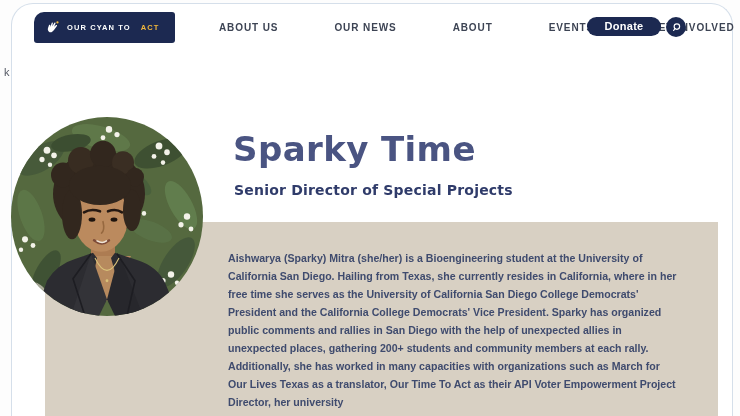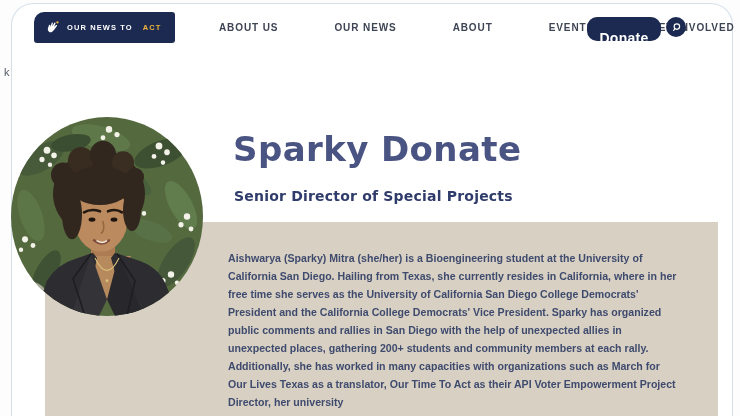--- a/index.html
+++ b/index.html
@@ -41,22 +41,22 @@
     display:flex;align-items:center;gap:14px;
   }
   .navlinks a{
     font-size:10px;font-weight:bold;letter-spacing:0.9px;color:#3d4454;
     text-decoration:none;white-space:nowrap;cursor:pointer;margin-left:42px;
   }
 
   .donate{
     position:absolute;left:587px;top:17px;width:74px;height:19px;
     background:#1c2951;border:none;border-radius:10px;color:#ffffff;
-    font-size:14px;font-weight:bold;font-family:"Liberation Sans",sans-serif;
-    letter-spacing:0.3px;cursor:pointer;line-height:19px;padding:12px;
+    font-size:11px;font-weight:bold;font-family:"Liberation Sans",sans-serif;
+    letter-spacing:0.3px;cursor:pointer;line-height:19px;padding:0;
   }
   .search{
     position:absolute;left:666px;top:17px;width:20px;height:20px;
     background:#1c2951;border:none;border-radius:50%;cursor:pointer;
     display:flex;align-items:center;justify-content:center;padding:0;
   }
 
   
   .beige{
     position:absolute;left:45px;top:222px;width:673px;height:194px;
@@ -67,21 +67,21 @@
     border-radius:50%;overflow:hidden;
   }
   .photo svg{display:block;width:100%;height:100%;}
 
   .profile-name{
     position:absolute;left:233px;top:129px;margin:0;
     font-size:34px;font-weight:bold;letter-spacing:0.4px;color:#4a5482;
     font-family:"DejaVu Sans","Liberation Sans",sans-serif;
   }
   .profile-role{
-    position:absolute;left:234px;top:188px;margin:0;
+    position:absolute;left:234px;top:182px;margin:0;
     font-size:14px;font-weight:bold;letter-spacing:0.2px;color:#2f3b6a;
     font-family:"DejaVu Sans","Liberation Sans",sans-serif;
   }
   .bio{
     position:absolute;left:228px;top:249px;width:452px;margin:0;
     font-size:10.6px;font-weight:bold;line-height:18px;color:#3f4b6e;
     letter-spacing:0px;
   }
 </style>
 </head>
@@ -93,21 +93,21 @@
 
   <div class="card"></div>
 
   <a class="logo">
     <span class="fist">
       <svg viewBox="0 0 20 20" width="15" height="15">
         <path fill="#ffffff" d="M6.2 16.4c-1.8-1.1-2.9-3.2-2.3-5.4l1.5-4.2c.3-.9 1.6-.7 1.6.2v2.2l2-5.3c.3-.9 1.7-.6 1.5.3l-.8 4.1 2.9-4.5c.5-.8 1.8-.2 1.4.7l-1.9 4.6 2.7-2.3c.7-.6 1.6.4 1.1 1.1l-3.4 4.7c-1.1 1.5-2.2 2.8-3.9 3.7z"></path>
         <circle cx="16.6" cy="3.2" r="1.5" fill="#f2b73b"></circle>
       </svg>
     </span>
-    <span class="logo-text"><span>OUR NEWS TO</span><span class="act">ACT</span></span>
+    <span class="logo-text"><span>OUR CYAN TO</span><span class="act">ACT</span></span>
   </a>
 
   <nav class="navlinks">
     <a>ABOUT US</a>
     <a>OUR NEWS</a>
     <a>ABOUT</a>
     <a>EVENTS</a>
     <a>GET INVOLVED</a>
     <a>SHOP</a>
     <a>WORK</a>
@@ -204,17 +204,17 @@
       <path d="M132 192 L108 132 L96 176 L104 192 Z" fill="#27272c"></path>
 
       <path d="M80 132 L62 156 L74 192" stroke="#1d1d22" stroke-width="1.6" fill="none"></path>
       <path d="M106 132 L124 158 L116 192" stroke="#1d1d22" stroke-width="1.6" fill="none"></path>
 
       <path d="M84 136 Q96 160 108 136" stroke="#d9c27a" stroke-width="1.1" fill="none"></path>
       <circle cx="96" cy="158" r="1.4" fill="#d9c27a"></circle>
     </svg>
   </div>
 
-  <h1 class="profile-name">Sparky Donate</h1>
+  <h1 class="profile-name">Sparky Time</h1>
   <h2 class="profile-role">Senior Director of Special Projects</h2>
   <p class="bio">Aishwarya (Sparky) Mitra (she/her) is a Bioengineering student at the University of California San Diego. Hailing from Texas, she currently resides in California, where in her free time she serves as the University of California San Diego College Democrats' President and the California College Democrats' Vice President. Sparky has organized public comments and rallies in San Diego with the help of unexpected allies in unexpected places, gathering 200+ students and community members at each rally. Additionally, she has worked in many capacities with organizations such as March for Our Lives Texas as a translator, Our Time To Act as their API Voter Empowerment Project Director, her university</p>
 
 </div>
 
 </body></html>

